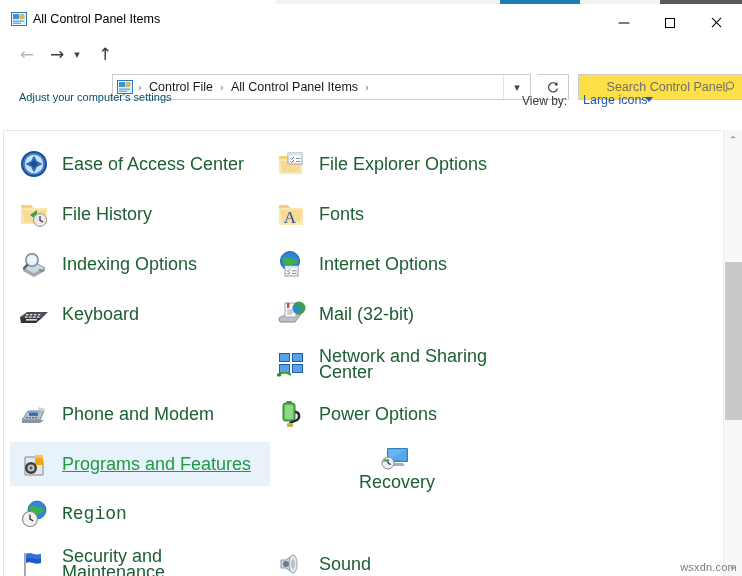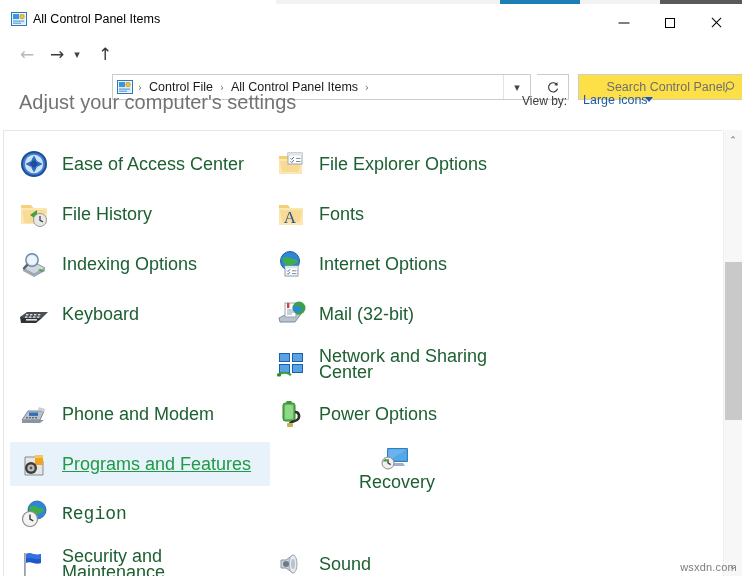--- a/index.html
+++ b/index.html
@@ -49,21 +49,21 @@
   .crumb{font-size:12.5px;color:#1a1a1a;padding:0 2px;white-space:nowrap;}
   .chev{color:#6d6d6d;font-size:10px;padding:0 5px;font-family:"DejaVu Sans",sans-serif;}
   .addr-drop{position:absolute;right:0;top:0;width:26px;height:24px;display:flex;align-items:center;justify-content:center;border-left:1px solid #e3e3e3;}
   .refresh{position:absolute;left:537px;top:38px;width:32px;height:26px;border:1px solid #cccccc;border-left:none;box-sizing:border-box;display:flex;align-items:center;justify-content:center;background:#fff;}
   .searchbox{position:absolute;left:578px;top:38px;width:168px;height:26px;border:1px solid #cccccc;background:#fde047;box-sizing:border-box;display:flex;align-items:center;justify-content:center;}
   .searchbox .ph{font-size:12.5px;color:#6f6f6f;margin-left:8px;white-space:nowrap;}
   .searchbox .magn{position:absolute;right:7px;top:5px;}
 
   
   .headrow{position:absolute;top:88px;left:0;width:742px;height:32px;}
-  .page-title{position:absolute;left:19px;top:3px;font-size:20px;color:#737373;white-space:nowrap;}
+  .page-title{position:absolute;left:19px;top:3px;font-size:11px;color:#0c4a6e;white-space:nowrap;}
   .viewby-label{position:absolute;left:522px;top:6px;font-size:12px;color:#3b3b3b;}
   .viewby-value{position:absolute;left:583px;top:5px;font-size:12.5px;color:#1f5aa8;}
   .viewby-caret{position:absolute;left:645px;top:9px;width:0;height:0;border-left:4.5px solid transparent;border-right:4.5px solid transparent;border-top:5px solid #1f5aa8;}
 
   
   .content{position:absolute;left:4px;top:130px;width:718px;height:446px;background:#ffffff;border-top:1px solid #e6e6e6;overflow:hidden;}
   .sep-left{position:absolute;left:3px;top:130px;width:1px;height:446px;background:#e6e6e6;}
 
   .grid{position:absolute;left:0;top:0;width:718px;height:446px;}
   .cpitem{position:absolute;height:44px;display:flex;align-items:center;cursor:default;}

